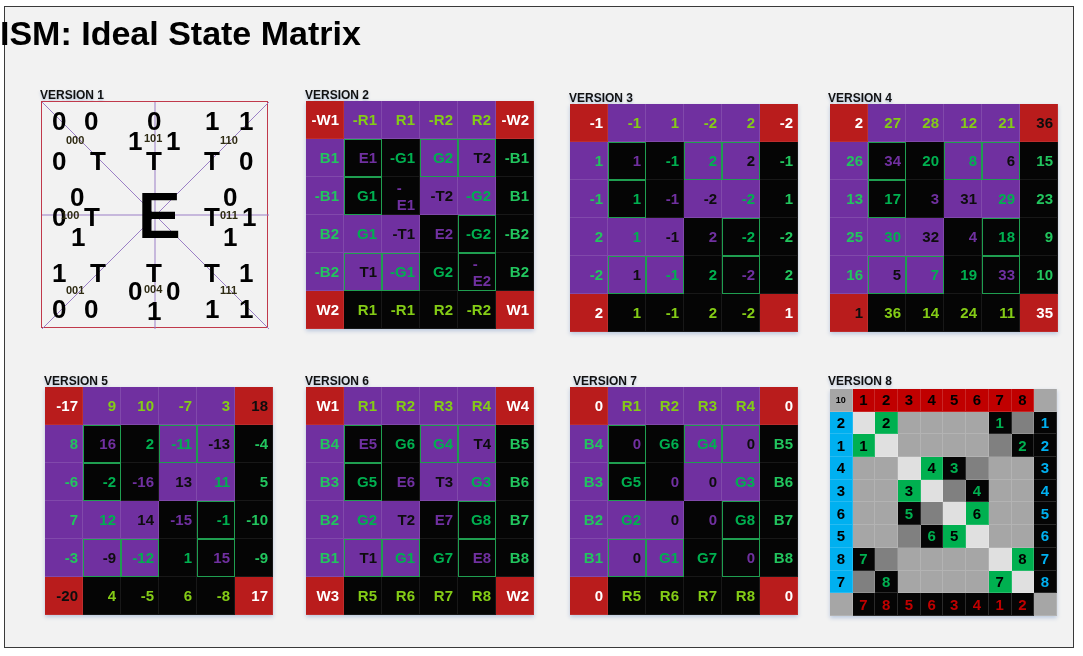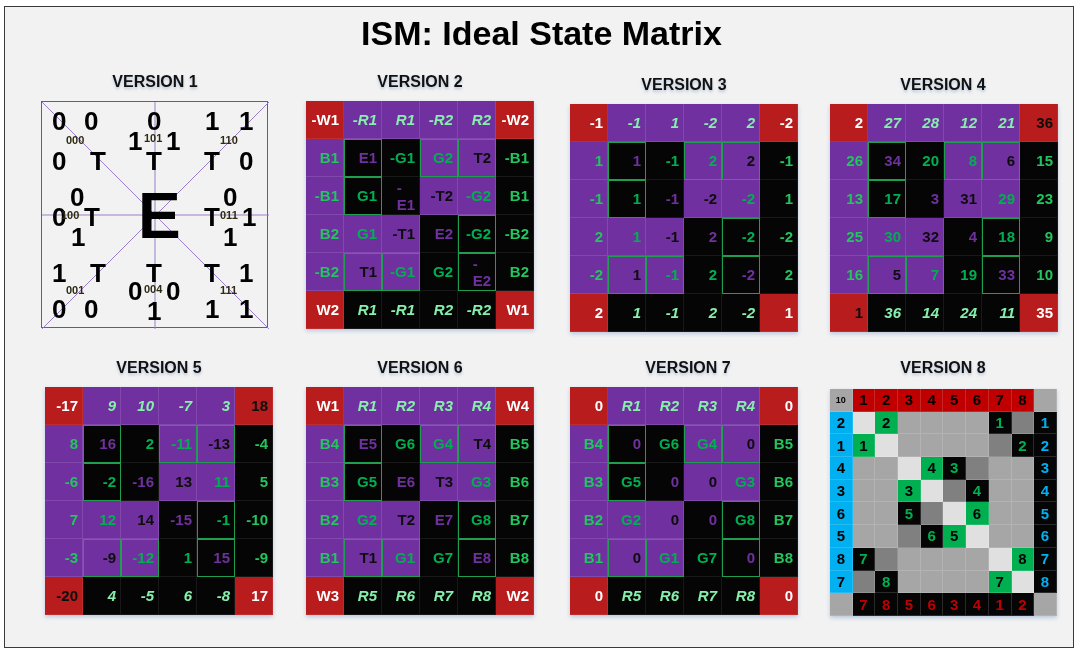--- a/index.html
+++ b/index.html
@@ -5,44 +5,45 @@
   html, body { margin: 0; padding: 0; }
   body {
     width: 1083px; height: 656px; background: #ffffff; position: relative; overflow: hidden;
     font-family: "Liberation Sans", "DejaVu Sans", sans-serif;
   }
   .frame {
     position: absolute; left: 4px; top: 6px; width: 1070px; height: 642px;
     background: #f2f2f2; border: 1px solid #3a3a3a; box-sizing: border-box;
   }
   .title {
-    position: absolute; left: 0; top: 14px; width: 1083px; text-align: center;
+    position: absolute; left: 0; top: 14px; width: 1083px; text-align: left;
     font-weight: bold; font-size: 34px; color: #000; letter-spacing: 0px;
   }
   .vlabel {
-    position: absolute; font-weight: bold; font-size: 16px; color: #111;
-    text-align: center; width: 230px;
+    position: absolute; font-weight: bold; font-size: 12px; color: #111;
+    text-align: left; width: 230px;
     text-shadow: 0 2px 3px rgba(80,120,180,0.35);
+    margin-top: 15px;
   }
   .grid6 {
     position: absolute; display: grid;
     grid-template-columns: repeat(6, 38px); grid-template-rows: repeat(6, 38px);
     box-shadow: 0 2px 4px rgba(120,150,200,0.45);
   }
   .cell {
     box-sizing: border-box; display: flex; align-items: center; justify-content: flex-end;
     padding-right: 4px; font-weight: bold; font-size: 15px;
     border-right: 1px solid rgba(255,255,255,0.08); border-bottom: 1px solid rgba(255,255,255,0.08);
   }
   .bg-gray { background: #b91c1c; }
   .bg-purple { background: #7030a0; border-color: rgba(255,255,255,0.12); }
   .bg-black { background: #050505; }
   .gb { outline: 1px solid #1f9e50; outline-offset: -1px; }
   .c-white { color: #ffffff; }
-  .c-red { color: #86efac; font-style: italic; }
+  .c-red { color: #84cc16; }
   .c-blue { color: #22c55e; }
   .c-green { color: #00b050; }
   .c-purple { color: #7030a0; padding-left: 16px; }
   .c-black { color: #0d0d0d; }
 
   
   .v1 {
     position: absolute; left: 41px; top: 101px; width: 227px; height: 227px;
     border: 1px solid #c0394b; box-sizing: border-box; background: #f2f2f2;
   }

